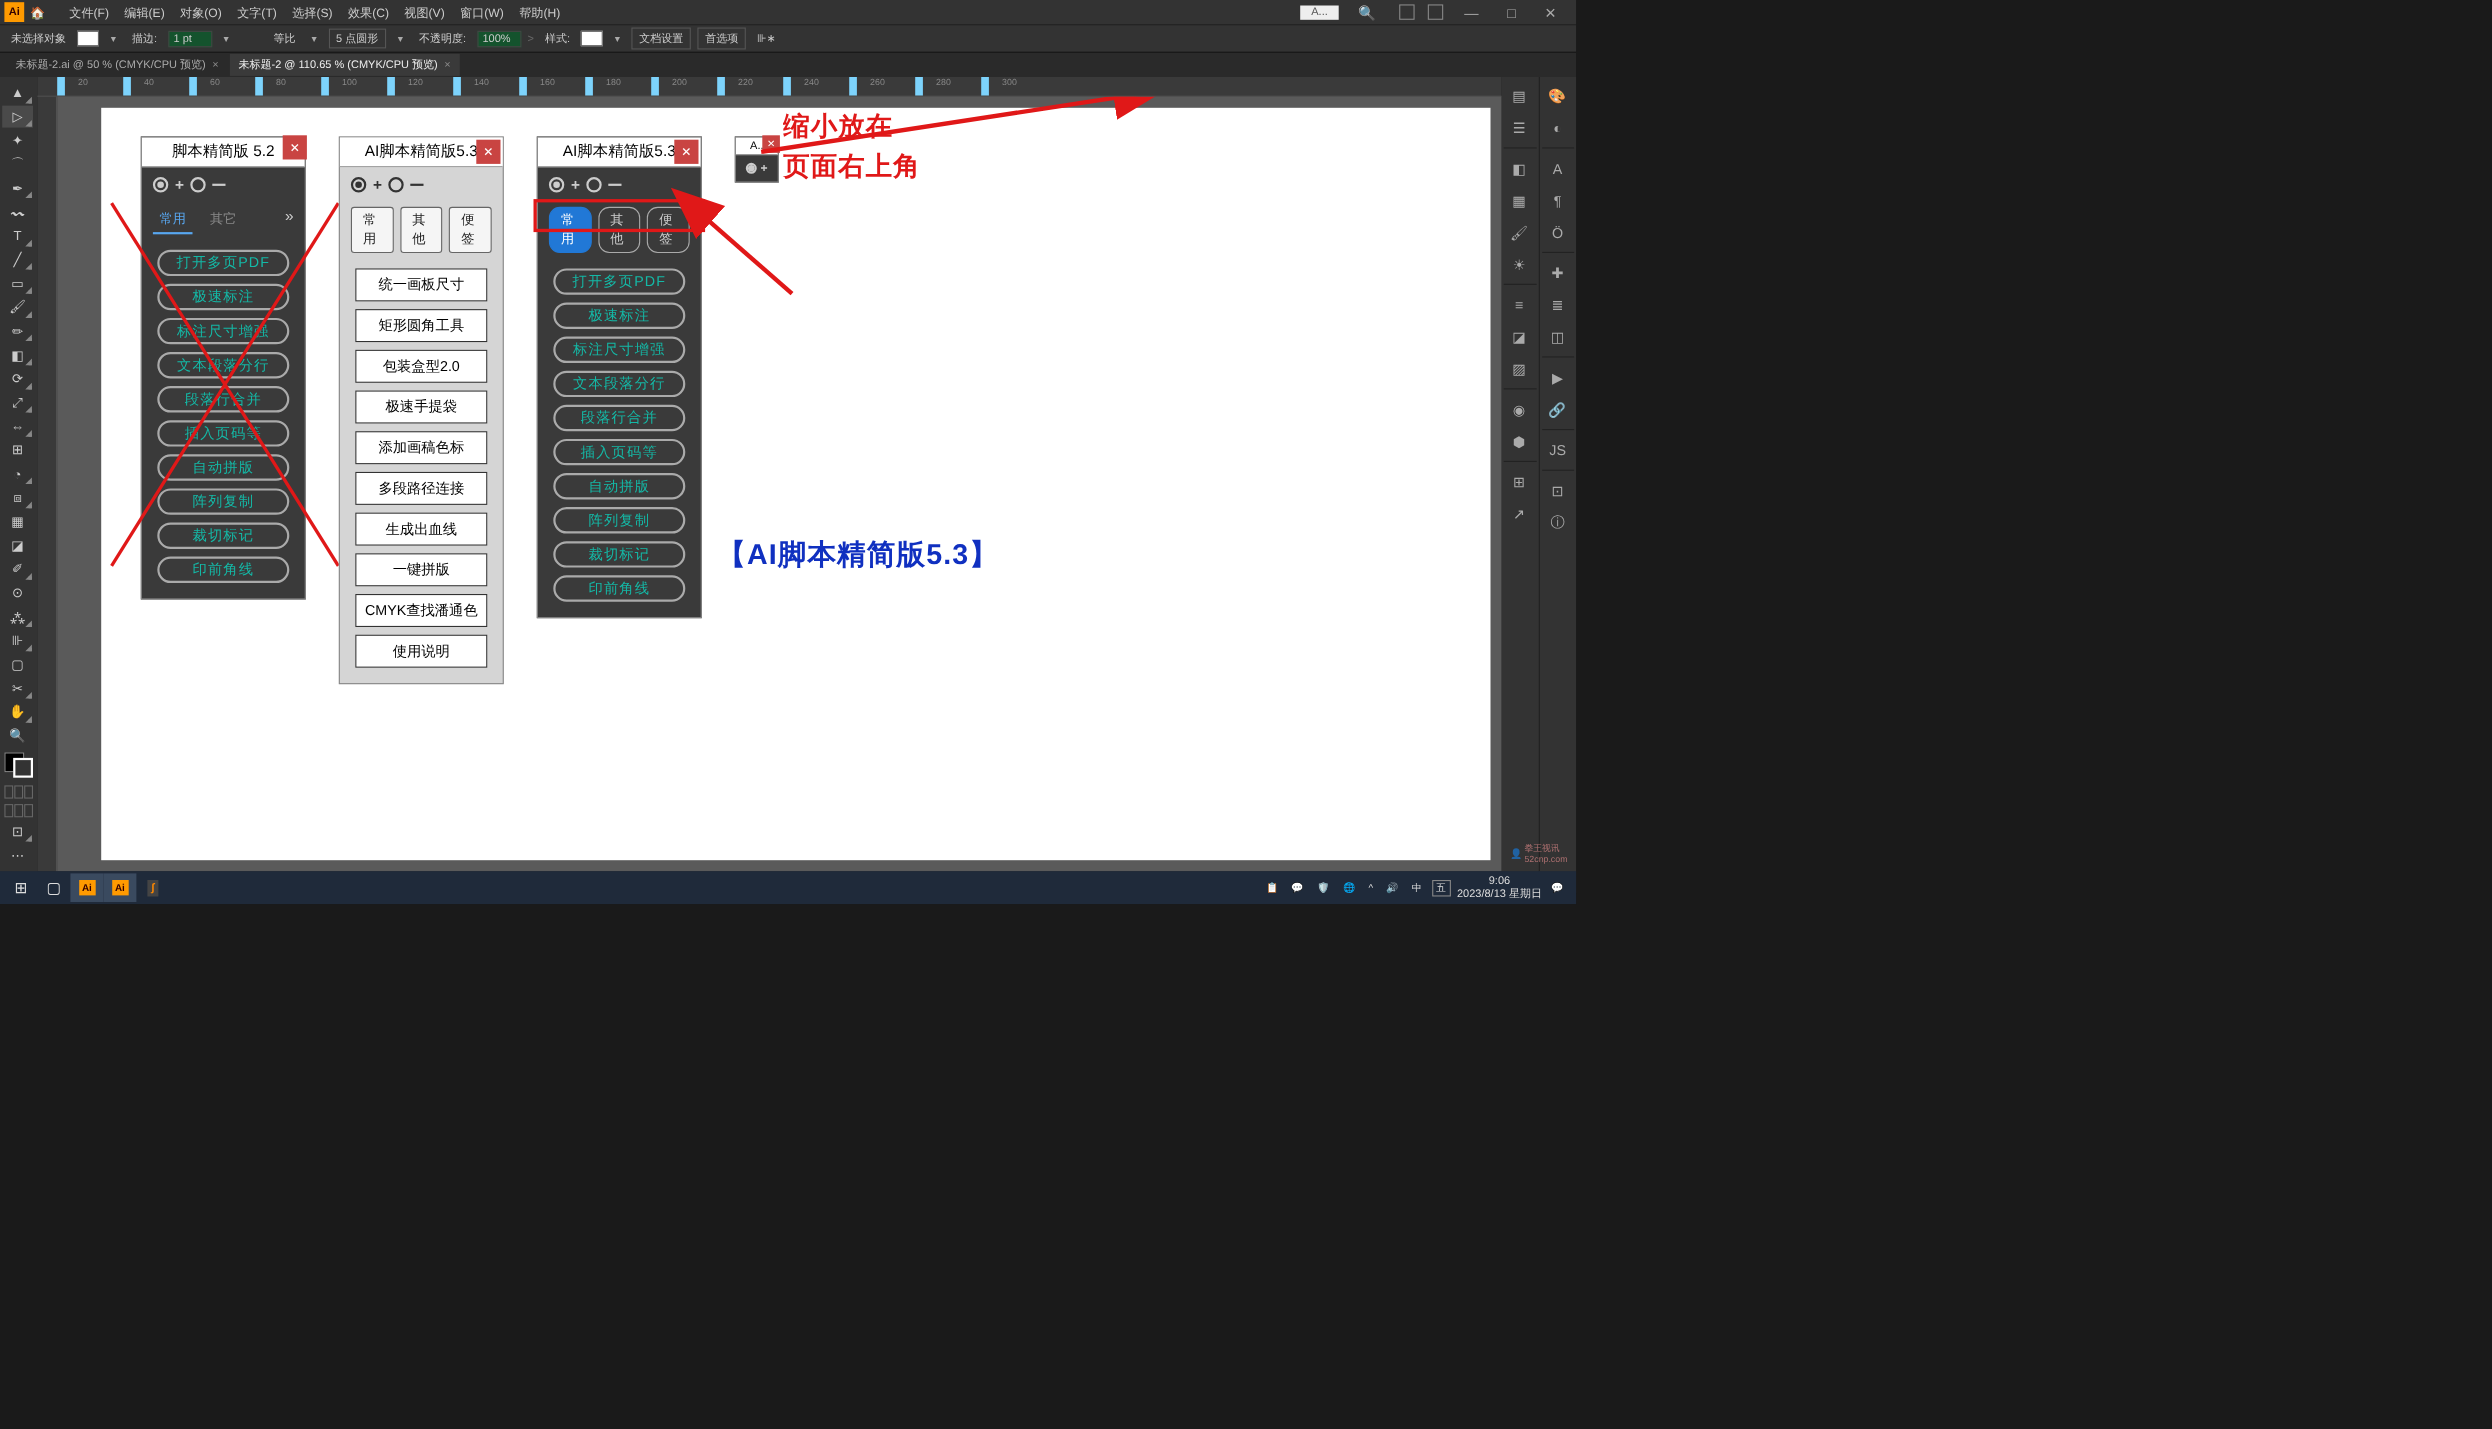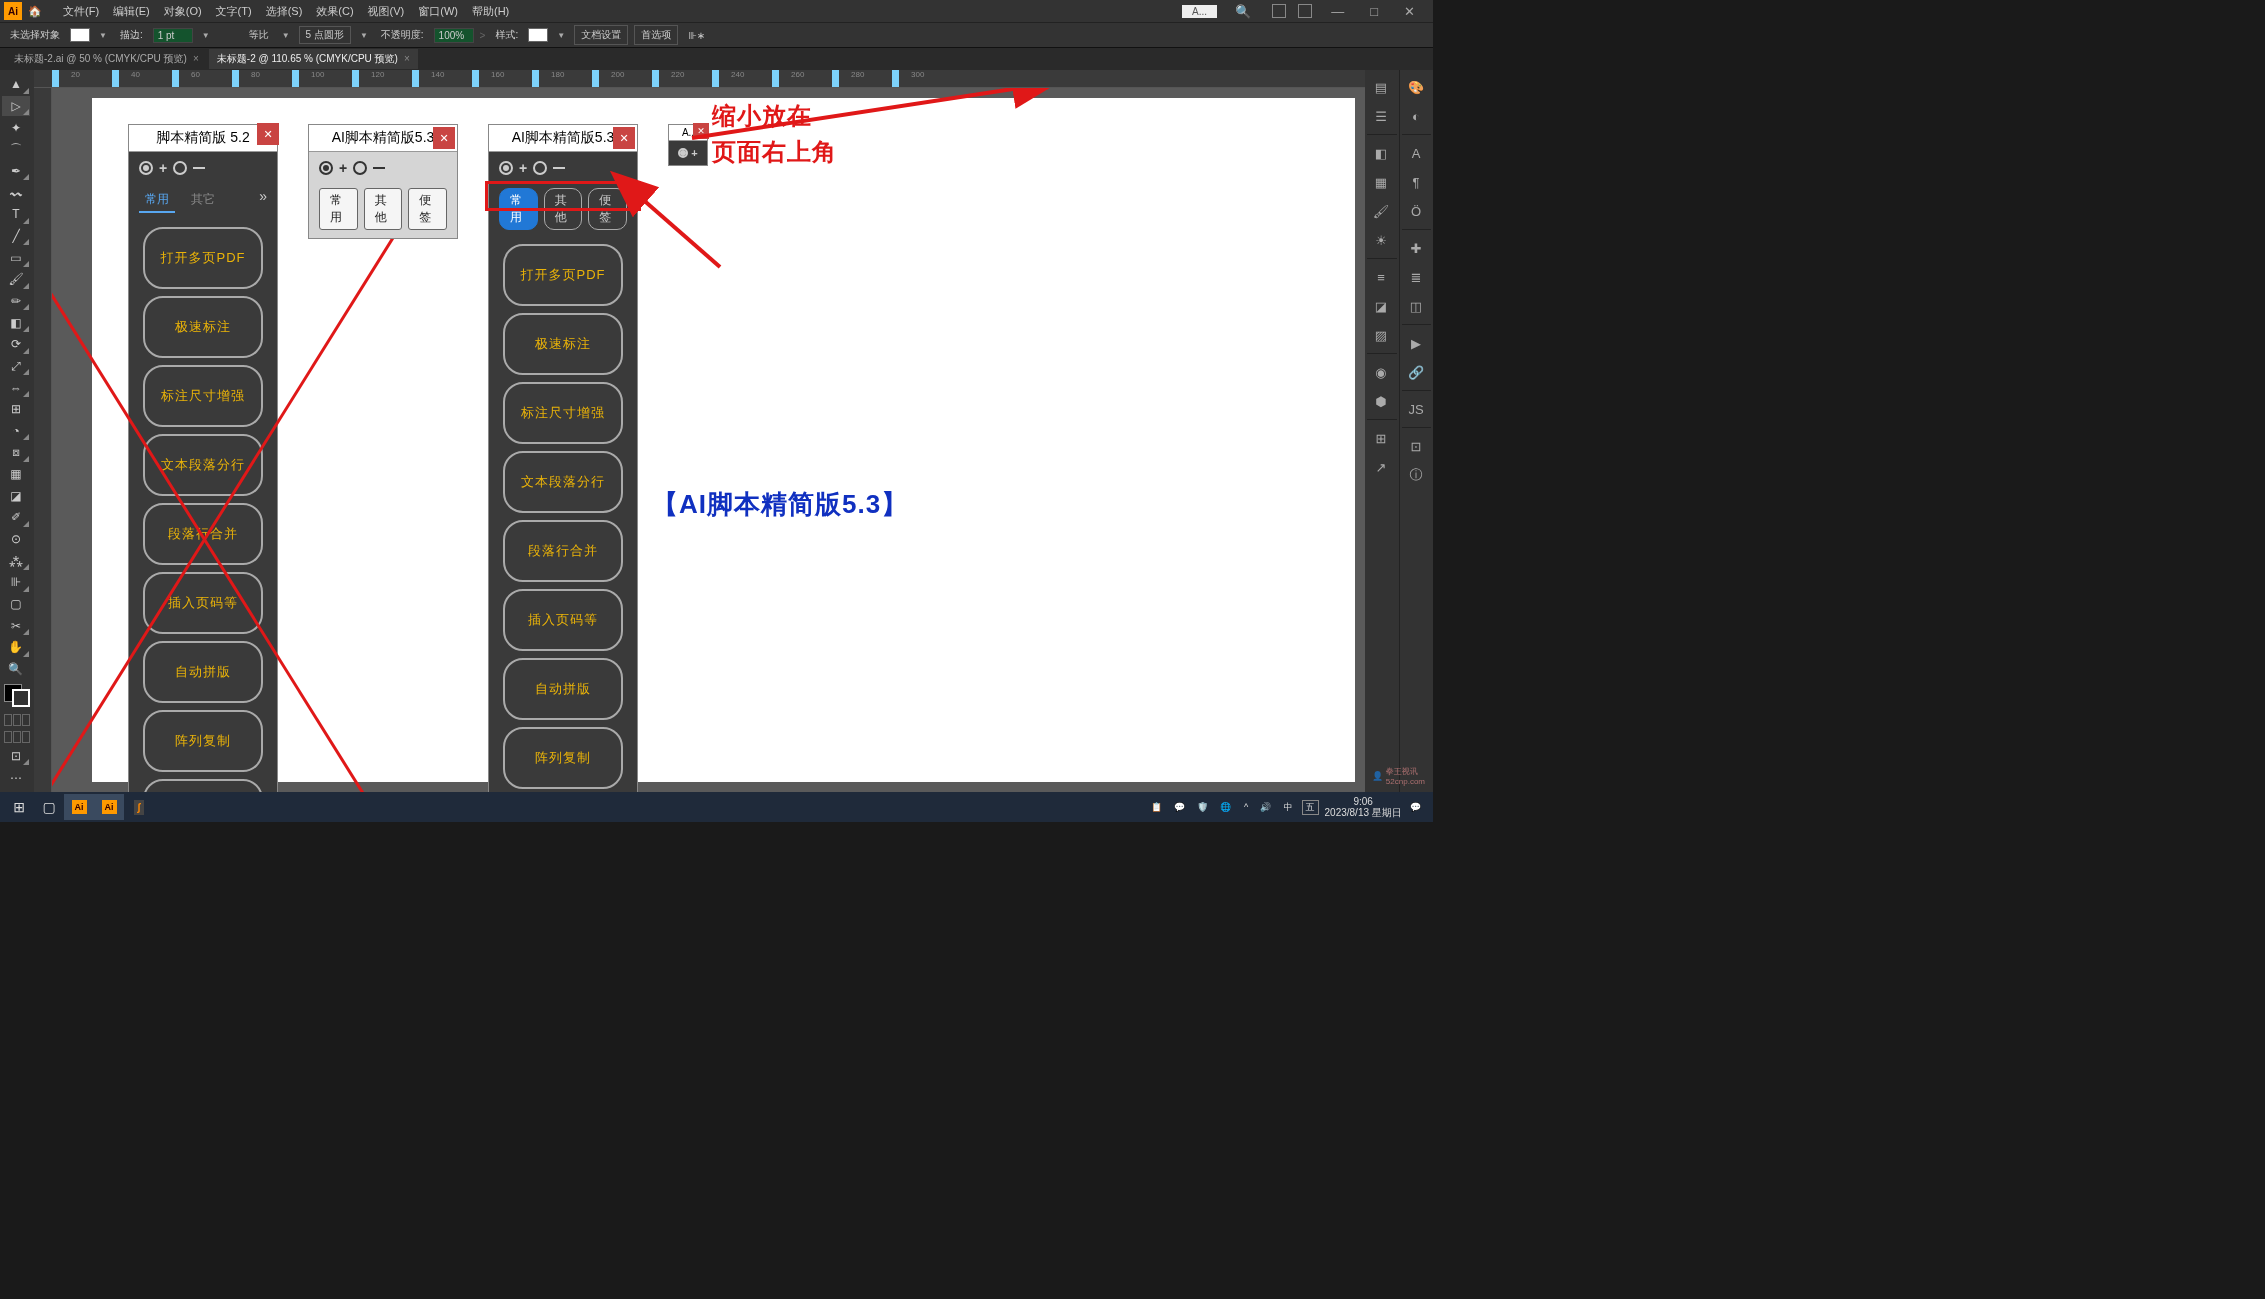--- a/index.html
+++ b/index.html
@@ -63,21 +63,21 @@
     .radio-o { width: 14px; height: 14px; border: 2px solid currentColor; border-radius: 50%; display: inline-flex; align-items: center; justify-content: center; }
     .radio-o.filled::after { content: ''; width: 6px; height: 6px; background: currentColor; border-radius: 50%; }
     .plus-sym { font-size: 14px; font-weight: bold; }
     .minus-sym { width: 12px; height: 2px; background: currentColor; }
     .tabs-row { display: flex; gap: 6px; padding: 4px 10px 8px; }
     .tab-btn { padding: 3px 10px; border: 1px solid #aaa; border-radius: 10px; font-size: 12px; cursor: pointer; color: #ccc; }
     .tab-btn.selected { background: #2178d6; color: #fff; border-color: #2178d6; }
     .tab-btn.selected-underline { color: #58a7f0; border: none; border-bottom: 2px solid #58a7f0; border-radius: 0; padding: 3px 6px; }
     .panel.light-bg .tab-btn { background: #f5f5f5; color: #222; border: 1px solid #666; border-radius: 3px; }
     .btn-list { display: flex; flex-direction: column; gap: 7px; padding: 6px 14px 14px; }
-    .pill-btn { border: 2px solid #aaa; border-radius: 20px; padding: 20px 0; text-align: center; color: #eab308; font-size: 13px; cursor: pointer; letter-spacing: 1px; }
+    .pill-btn { border: 2px solid #aaa; border-radius: 20px; padding: 1px 0; text-align: center; color: #14b8a6; font-size: 13px; cursor: pointer; letter-spacing: 1px; }
     .rect-btn { border: 1px solid #333; background: #fff; padding: 5px 0; text-align: center; color: #000; font-size: 13px; cursor: pointer; }
     .small-panel-mini { width: 40px; }
     
     
     .red-x { position: absolute; left: 0; top: 30px; right: 0; bottom: 0; pointer-events: none; }
     .red-x::before, .red-x::after { content: ''; position: absolute; background: #e01818; width: 3px; left: 50%; top: 0; bottom: 0; }
     .red-x::before { transform: rotate(32deg); }
     .red-x::after { transform: rotate(-32deg); }
     .red-box { position: absolute; border: 3px solid #e01818; }
     .anno-text { position: absolute; color: #e01818; font-size: 24px; font-weight: bold; line-height: 1.5; letter-spacing: 1px; }
@@ -272,20 +272,32 @@
               <span class="radio-o filled"></span>
               <span class="plus-sym">+</span>
               <span class="radio-o"></span>
               <span class="minus-sym"></span>
             </div>
             <div class="tabs-row">
               <span class="tab-btn">常用</span>
               <span class="tab-btn">其他</span>
               <span class="tab-btn">便签</span>
             </div>
+            <div class="btn-list">
+              <div class="rect-btn">统一画板尺寸</div>
+              <div class="rect-btn">矩形圆角工具</div>
+              <div class="rect-btn">包装盒型2.0</div>
+              <div class="rect-btn">极速手提袋</div>
+              <div class="rect-btn">添加画稿色标</div>
+              <div class="rect-btn">多段路径连接</div>
+              <div class="rect-btn">生成出血线</div>
+              <div class="rect-btn">一键拼版</div>
+              <div class="rect-btn">CMYK查找潘通色</div>
+              <div class="rect-btn">使用说明</div>
+            </div>
           </div>
 
           <div class="panel v53" style="width:150px">
             <div class="panel-title">
                 <span>AI脚本精简版5.3</span>
                 <div class="close-btn">✕</div>
               </div>
             <div class="panel-controls">
               <span class="radio-o filled"></span>
               <span class="plus-sym">+</span>

